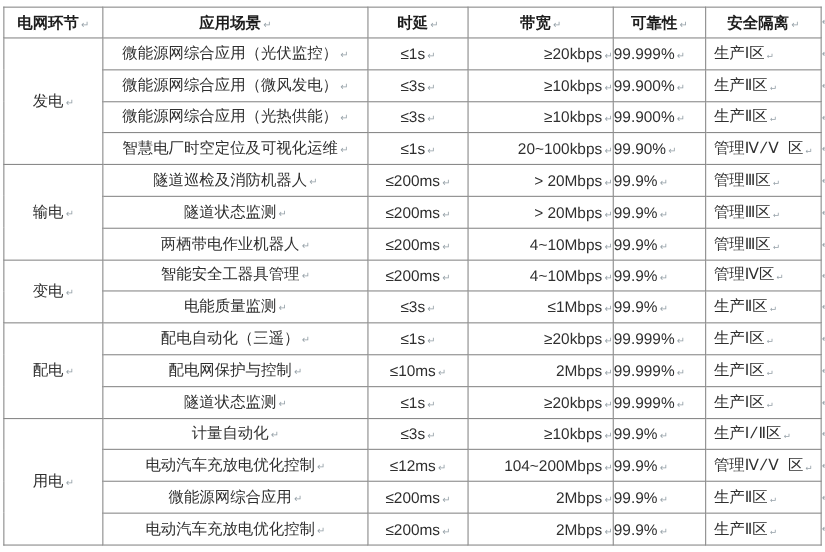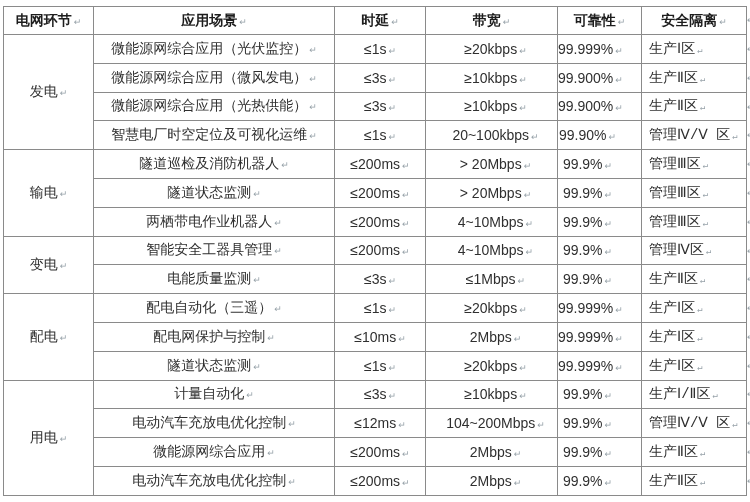--- a/index.html
+++ b/index.html
@@ -26,23 +26,23 @@
     overflow:hidden;
     text-align:center;
     vertical-align:middle;
   }
   thead tr{height:28px;}
   tbody tr{height:28.8px;}
   th{
     font-weight:bold;
     color:var(--header_text,#1d1d1d);
   }
-  td.bandwidth{text-align:center;padding-left:8px;margin-top:40px;}
+  td.bandwidth{text-align:right;padding-left:8px;margin-top:40px;}
   td.isolation{text-align:left;padding-left:7px;font-family:Liberation Mono, monospace;}
-  td.reliability{text-align:center;padding-right:24px;}
+  td.reliability{text-align:left;padding-right:24px;}
   .pm{
     font-size:9px;
     color:var(--mark,#97a2a9);
     margin-left:2px;
     font-weight:normal;
   }
   .edge-marks{
     position:absolute;
     left:747px;top:6px;
     height:489px;width:10px;

